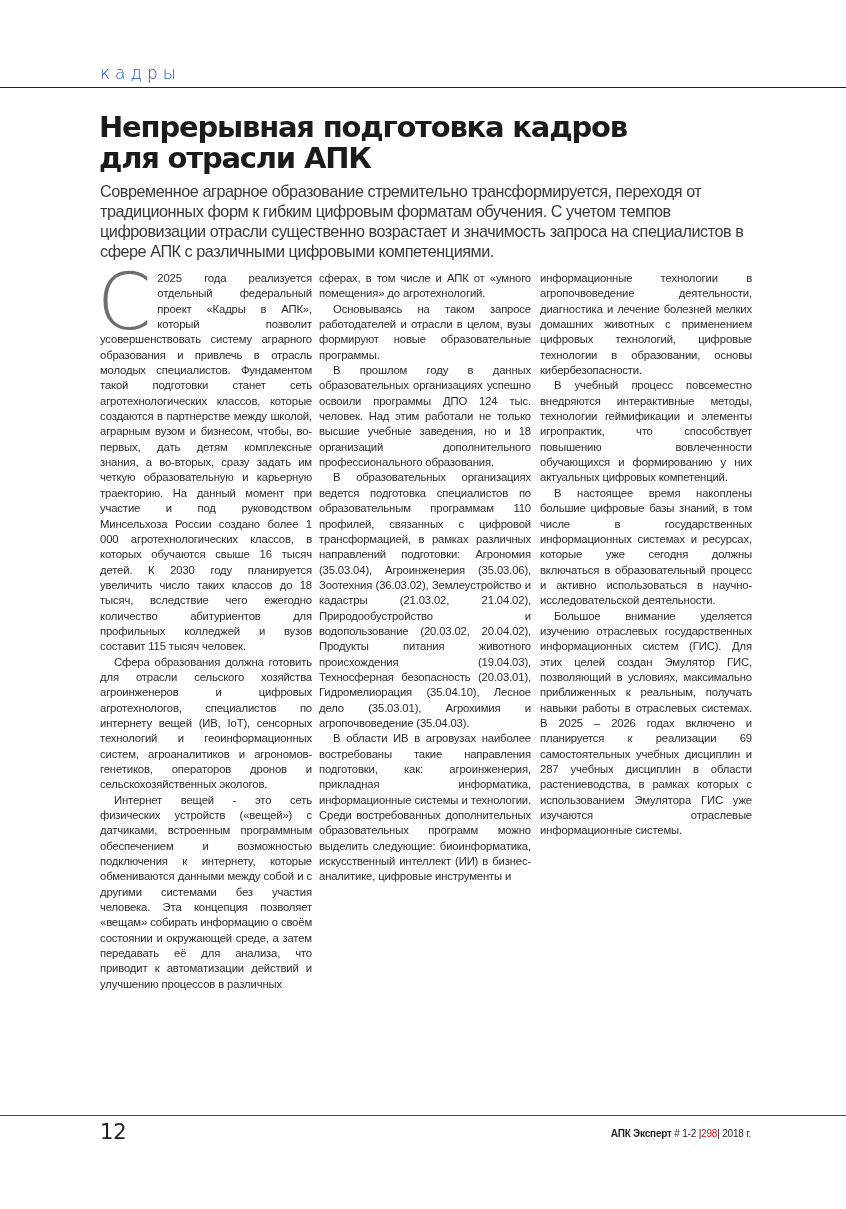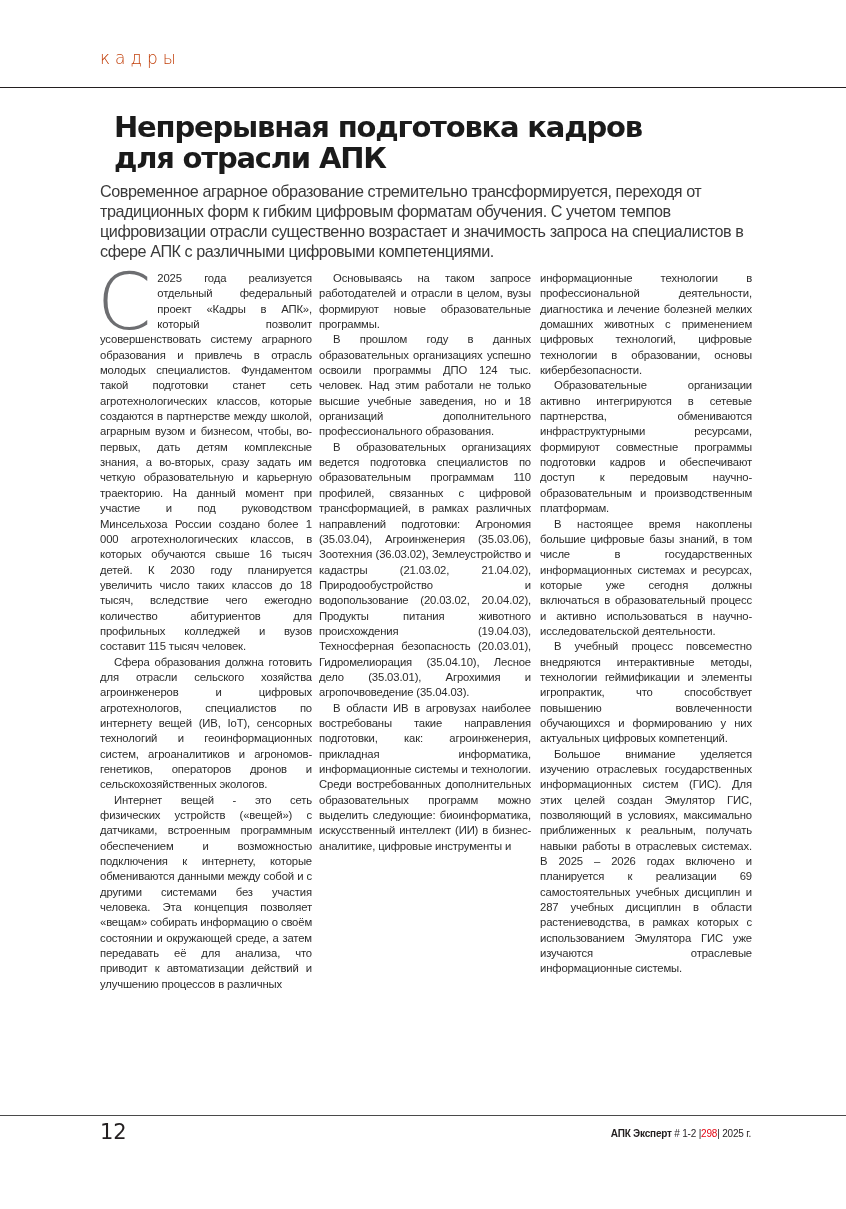--- a/index.html
+++ b/index.html
@@ -1,21 +1,21 @@
 <!DOCTYPE html>
 <html><head>
 <meta charset="utf-8">
 <style>
   html, body { margin: 0; padding: 0; background: #ffffff; }
   body { width: 846px; height: 1209px; position: relative; overflow: hidden;
          font-family: "Liberation Sans", "DejaVu Sans", sans-serif; color: #231f20; }
-  .section-label { position: absolute; left: 100px; top: 48px; font-size: 17px;
-         letter-spacing: 5px; color: #c2410c; font-family: "DejaVu Sans", sans-serif; font-weight: 300; }
+  .section-label { position: absolute; left: 100px; top: 63px; font-size: 17px;
+         letter-spacing: 5px; color: #1d4ed8; font-family: "DejaVu Sans", sans-serif; font-weight: 300; }
   .top-rule { position: absolute; left: 0; top: 87px; width: 846px; height: 1px; background: #231f20; }
-  .title { position: absolute; left: 114px; top: 112px; width: 640px; margin: 0;
+  .title { position: absolute; left: 99px; top: 112px; width: 640px; margin: 0;
          font-family: "DejaVu Sans", sans-serif; font-weight: bold; font-size: 29px;
          line-height: 31px; letter-spacing: -1.2px; color: #1b1b1b; }
   .lead { position: absolute; left: 100px; top: 181px; width: 660px; margin: 0;
          font-size: 16.2px; line-height: 20px; color: #3a3a3a; letter-spacing: -0.45px; }
   .col { position: absolute; top: 271px; width: 212px; font-size: 11.3px; line-height: 15.35px;
          text-align: justify; color: #2b2b2b; letter-spacing: -0.15px; }
   .col p { margin: 0; text-indent: 14px; hyphens: auto; }
   .col p.first { text-indent: 0; }
   .col1 { left: 100px; }
   .col2 { left: 319px; }
@@ -42,31 +42,31 @@
 
 <p class="lead">Современное аграрное образование стремительно трансформируется, переходя от традиционных форм к гибким цифровым форматам обучения. С учетом темпов цифровизации отрасли существенно возрастает и значимость запроса на специалистов в сфере АПК с различными цифровыми компетенциями.</p>
 
 <div class="col col1">
   <p class="first"><span class="dropcap">С</span><span> 2025 года реализуется отдельный федеральный проект «Кадры в АПК», который позволит усовершенствовать систему аграрного образования и привлечь в отрасль молодых специалистов. Фундаментом такой подготовки станет сеть агротехнологических классов, которые создаются в партнерстве между школой, аграрным вузом и бизнесом, чтобы, во-первых, дать детям комплексные знания, а во-вторых, сразу задать им четкую образовательную и карьерную траекторию. На данный момент при участие и под руководством Минсельхоза России создано более 1 000 агротехнологических классов, в которых обучаются свыше 16 тысяч детей. К 2030 году планируется увеличить число таких классов до 18 тысяч, вследствие чего ежегодно количество абитуриентов для профильных колледжей и вузов составит 115 тысяч человек.</span></p>
   <p>Сфера образования должна готовить для отрасли сельского хозяйства агроинженеров и цифровых агротехнологов, специалистов по интернету вещей (ИВ, IoT), сенсорных технологий и геоинформационных систем, агроаналитиков и агрономов-генетиков, операторов дронов и сельскохозяйственных экологов.</p>
   <p>Интернет вещей - это сеть физических устройств («вещей») с датчиками, встроенным программным обеспечением и возможностью подключения к интернету, которые обмениваются данными между собой и с другими системами без участия человека. Эта концепция позволяет «вещам» собирать информацию о своём состоянии и окружающей среде, а затем передавать её для анализа, что приводит к автоматизации действий и улучшению процессов в различных</p>
 </div>
 
 <div class="col col2">
+  <p class="first">сферах, в том числе и АПК от «умного помещения» до агротехнологий.</p>
   <p>Основываясь на таком запросе работодателей и отрасли в целом, вузы формируют новые образовательные программы.</p>
   <p>В прошлом году в данных образовательных организациях успешно освоили программы ДПО 124 тыс. человек. Над этим работали не только высшие учебные заведения, но и 18 организаций дополнительного профессионального образования.</p>
   <p>В образовательных организациях ведется подготовка специалистов по образовательным программам 110 профилей, связанных с цифровой трансформацией, в рамках различных направлений подготовки: Агрономия (35.03.04), Агроинженерия (35.03.06), Зоотехния (36.03.02), Землеустройство и кадастры (21.03.02, 21.04.02), Природообустройство и водопользование (20.03.02, 20.04.02), Продукты питания животного происхождения (19.04.03), Техносферная безопасность (20.03.01), Гидромелиорация (35.04.10), Лесное дело (35.03.01), Агрохимия и агропочвоведение (35.04.03).</p>
   <p>В области ИВ в агровузах наиболее востребованы такие направления подготовки, как: агроинженерия, прикладная информатика, информационные системы и технологии. Среди востребованных дополнительных образовательных программ можно выделить следующие: биоинформатика, искусственный интеллект (ИИ) в бизнес-аналитике, цифровые инструменты и</p>
 </div>
 
 <div class="col col3">
-  <p class="first">информационные технологии в профессиональной деятельности, диагностика и лечение болезней мелких домашних животных с применением цифровых технологий, цифровые технологии в образовании, основы кибербезопасности.</p>
-  <p>Образовательные организации активно интегрируются в сетевые партнерства, обмениваются инфраструктурными ресурсами, формируют совместные программы подготовки кадров и обеспечивают доступ к передовым научно-образовательным и производственным платформам.</p>
+  <p class="first">информационные технологии в агропочвоведение деятельности, диагностика и лечение болезней мелких домашних животных с применением цифровых технологий, цифровые технологии в образовании, основы кибербезопасности.</p>
+  <p>В учебный процесс повсеместно внедряются интерактивные методы, технологии геймификации и элементы игропрактик, что способствует повышению вовлеченности обучающихся и формированию у них актуальных цифровых компетенций.</p>
   <p>В настоящее время накоплены большие цифровые базы знаний, в том числе в государственных информационных системах и ресурсах, которые уже сегодня должны включаться в образовательный процесс и активно использоваться в научно-исследовательской деятельности.</p>
-  <p>В учебный процесс повсеместно внедряются интерактивные методы, технологии геймификации и элементы игропрактик, что способствует повышению вовлеченности обучающихся и формированию у них актуальных цифровых компетенций.</p>
   <p>Большое внимание уделяется изучению отраслевых государственных информационных систем (ГИС). Для этих целей создан Эмулятор ГИС, позволяющий в условиях, максимально приближенных к реальным, получать навыки работы в отраслевых системах. В 2025 – 2026 годах включено и планируется к реализации 69 самостоятельных учебных дисциплин и 287 учебных дисциплин в области растениеводства, в рамках которых с использованием Эмулятора ГИС уже изучаются отраслевые информационные системы.</p>
 </div>
 
 <div class="bottom-rule"></div>
 <div class="page-number">12</div>
 <div class="footer-info">
-  <span class="mag">АПК Эксперт</span><span> # 1-2 |</span><span class="issue-red">298</span><span>| 2025 г.</span>
+  <span class="mag">АПК Эксперт</span><span> # 1-2 |</span><span class="issue-red">298</span><span>| 2018 г.</span>
 </div>
 
 </body></html>

